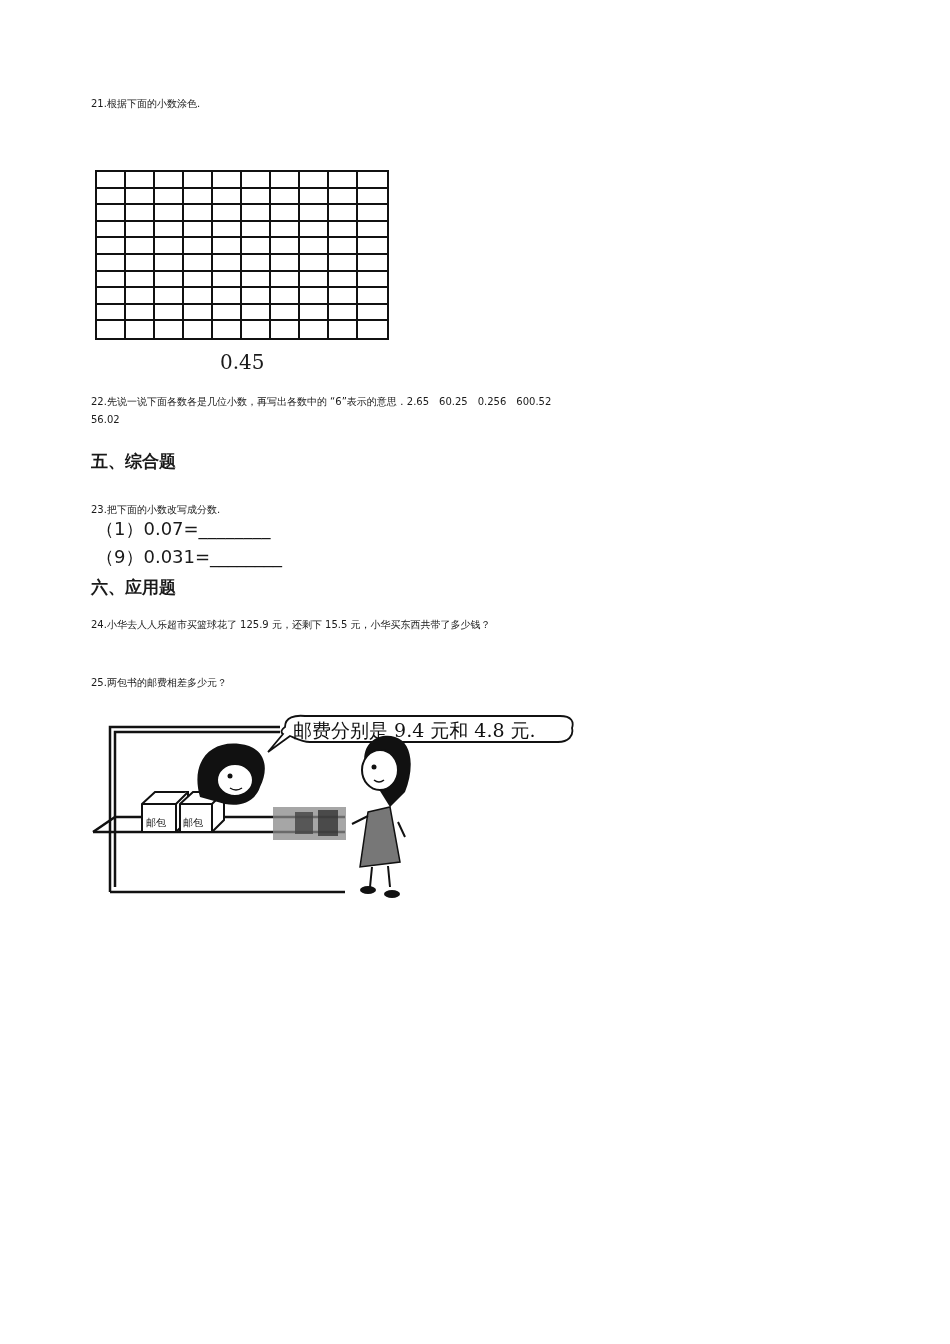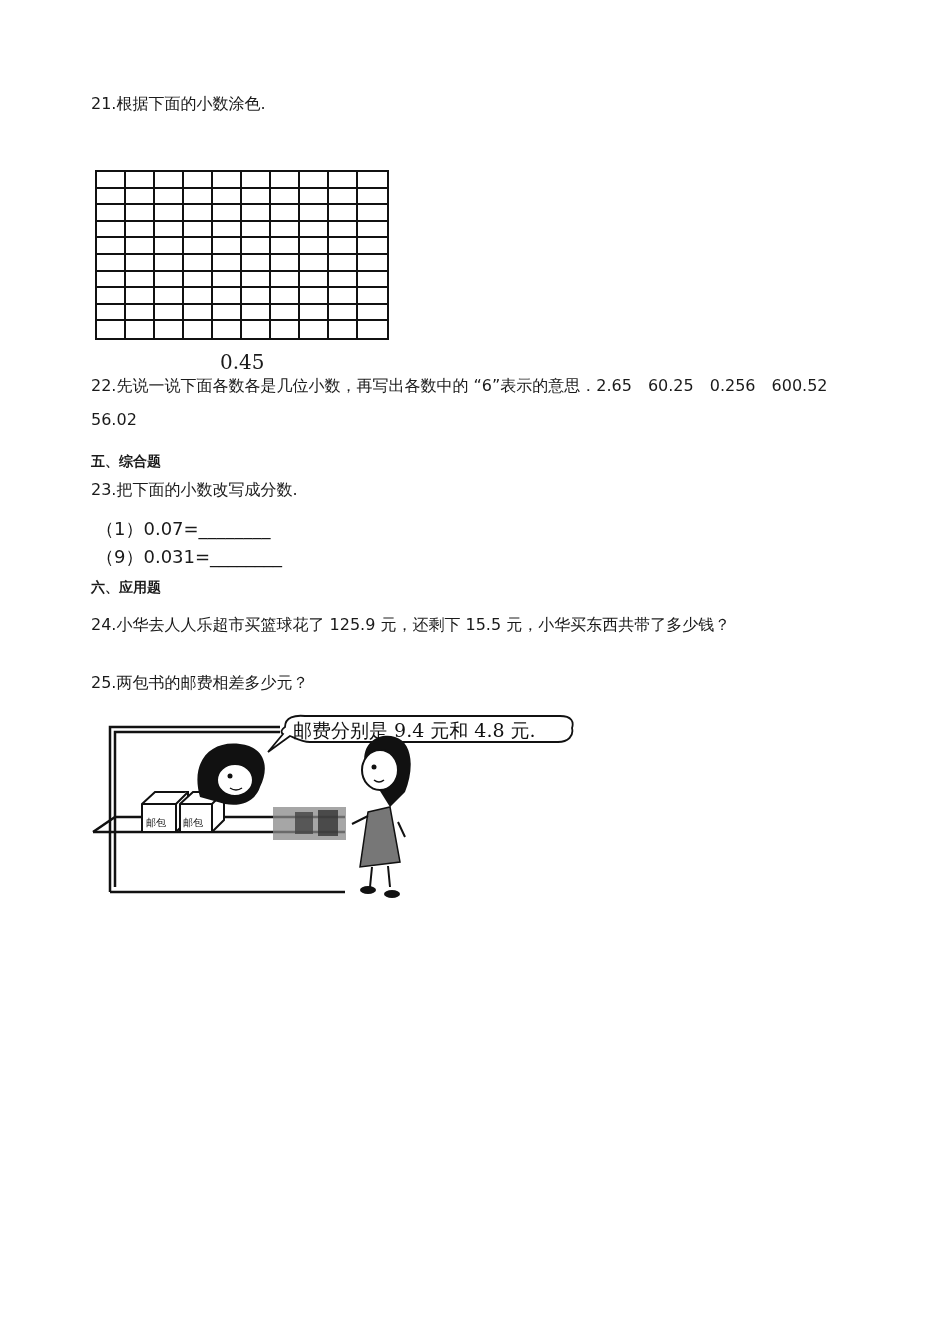--- a/index.html
+++ b/index.html
@@ -1,19 +1,19 @@
 <!DOCTYPE html>
 <html><head>
 <meta charset="utf-8">
 <style>
   html, body { margin:0; padding:0; background:#ffffff; }
   body { width:950px; height:1344px; position:relative; overflow:hidden;
          font-family:"DejaVu Sans", "Liberation Sans", sans-serif; color:#1a1a1a; }
-  .line { position:absolute; left:91px; font-size:16px; line-height:20px; white-space:nowrap; }
-  .heading { position:absolute; left:91px; font-size:14px; font-weight:bold; line-height:22px; }
+  .line { position:absolute; left:91px; font-size:10px; line-height:20px; white-space:nowrap; }
+  .heading { position:absolute; left:91px; font-size:17px; font-weight:bold; line-height:22px; }
   .grid { position:absolute; left:95px; top:170px; width:294px; height:170px;
           border:2px solid #111; box-sizing:border-box;
           display:grid; grid-template-columns:repeat(10,1fr); grid-template-rows:repeat(10,1fr); }
   .cell { border-right:2px solid #111; border-bottom:2px solid #111; box-sizing:border-box; }
   .cell.lastcol { border-right:none; }
   .cell.lastrow { border-bottom:none; }
   .grid-label { position:absolute; left:220px; top:350px; font-family:"DejaVu Serif", "Liberation Serif", serif;
                 font-size:20px;text-align:center; }
   .sub { position:absolute; left:96px; font-size:18px; line-height:20px; }
   .illus { position:absolute; left:90px; top:712px; width:490px; height:192px; }
@@ -121,26 +121,26 @@
     <div class="cell lastrow"></div>
     <div class="cell lastrow"></div>
     <div class="cell lastrow"></div>
     <div class="cell lastrow"></div>
     <div class="cell lastrow"></div>
     <div class="cell lastrow"></div>
     <div class="cell lastcol lastrow"></div>
   </div>
 <div class="grid-label">0.45</div>
 
-<div class="line" style="top:376px;">22.先说一说下面各数各是几位小数，再写出各数中的 “6”表示的意思．2.65　60.25　0.256　600.52</div>
+<div class="line" style="top:392px;">22.先说一说下面各数各是几位小数，再写出各数中的 “6”表示的意思．2.65　60.25　0.256　600.52</div>
 <div class="line" style="top:410px;">56.02</div>
 
 <div class="heading" style="top:450px;">五、综合题</div>
 
-<div class="line" style="top:480px;">23.把下面的小数改写成分数.</div>
+<div class="line" style="top:500px;">23.把下面的小数改写成分数.</div>
 <div class="sub" style="top:519px;">（1）0.07=________</div>
 <div class="sub" style="top:547px;">（9）0.031=________</div>
 
 <div class="heading" style="top:576px;">六、应用题</div>
 
 <div class="line" style="top:615px;">24.小华去人人乐超市买篮球花了 125.9 元，还剩下 15.5 元，小华买东西共带了多少钱？</div>
 <div class="line" style="top:645px;margin-top:28px;">25.两包书的邮费相差多少元？</div>
 
 <div class="illus">
   <svg width="490" height="192" viewBox="0 0 490 192" xmlns="http://www.w3.org/2000/svg">

